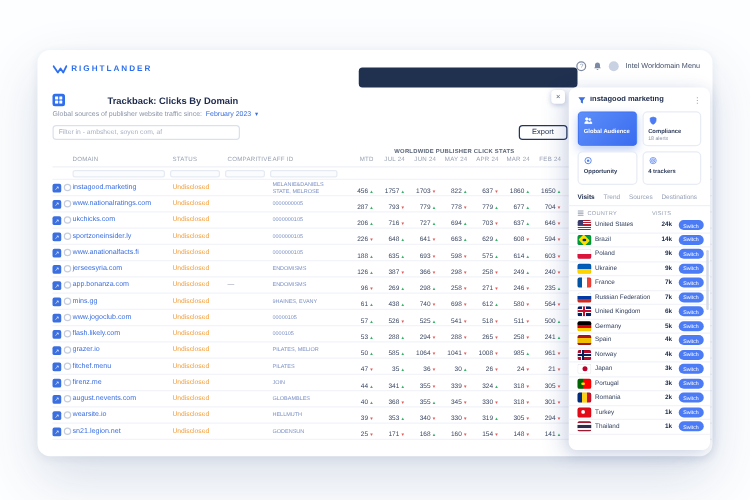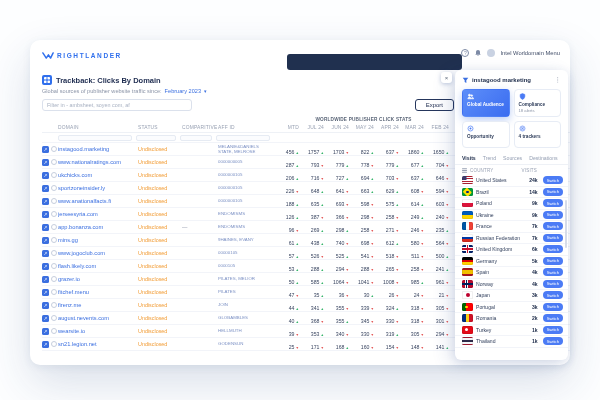--- a/index.html
+++ b/index.html
@@ -19,21 +19,21 @@
     font-size:5px; line-height:6.5px; text-align:center; }
   .bell-icon svg { width:8px; height:8px; fill:#7d8aa5; display:block; }
   .avatar { width:8px; height:8px; border-radius:50%; background:#c9d2e2; }
   .user-menu { font-size:5.8px; color:#44506a; }
 
   
   .main { position:relative; padding:5px 0 0 12px; }
   .title-row { display:flex; align-items:center; gap:4px; }
   .title-icon { width:10px; height:10px; background:#2f6fed; border-radius:2px; display:flex; align-items:center; justify-content:center; }
   .title-icon svg { width:6px; height:6px; fill:#fff; }
-  .page-title { font-size:7.5px; font-weight:bold; color:#1d2b4f; }
+  .page-title { font-size:7.5px; font-weight:bold; color:#1d2b4f;margin-left:30px; }
   .subtitle-row { margin-top:3px; font-size:5.6px; color:#8b94a7; display:flex; gap:3px; align-items:center; }
   .date-filter { color:#3b6fe0; cursor:pointer; }
   .caret { color:#3b6fe0; font-size:5px; }
   .controls-row { margin-top:5px; display:flex; align-items:center; width:412px; }
   .filter-input { width:150px; height:12px; font-size:5.4px; border:1px solid #dbe1ec; border-radius:3px;
     padding:0 4px; color:#44506a; font-family:"Liberation Sans", sans-serif; }
   .filter-input::placeholder { color:#a8b1c2; }
   .export-btn { margin-left:auto; font-size:6px; color:#1d2b4f; background:#fff; border:1px solid #25365c;
     border-radius:3px; padding:2px 10px; font-family:"Liberation Sans", sans-serif; }
 

